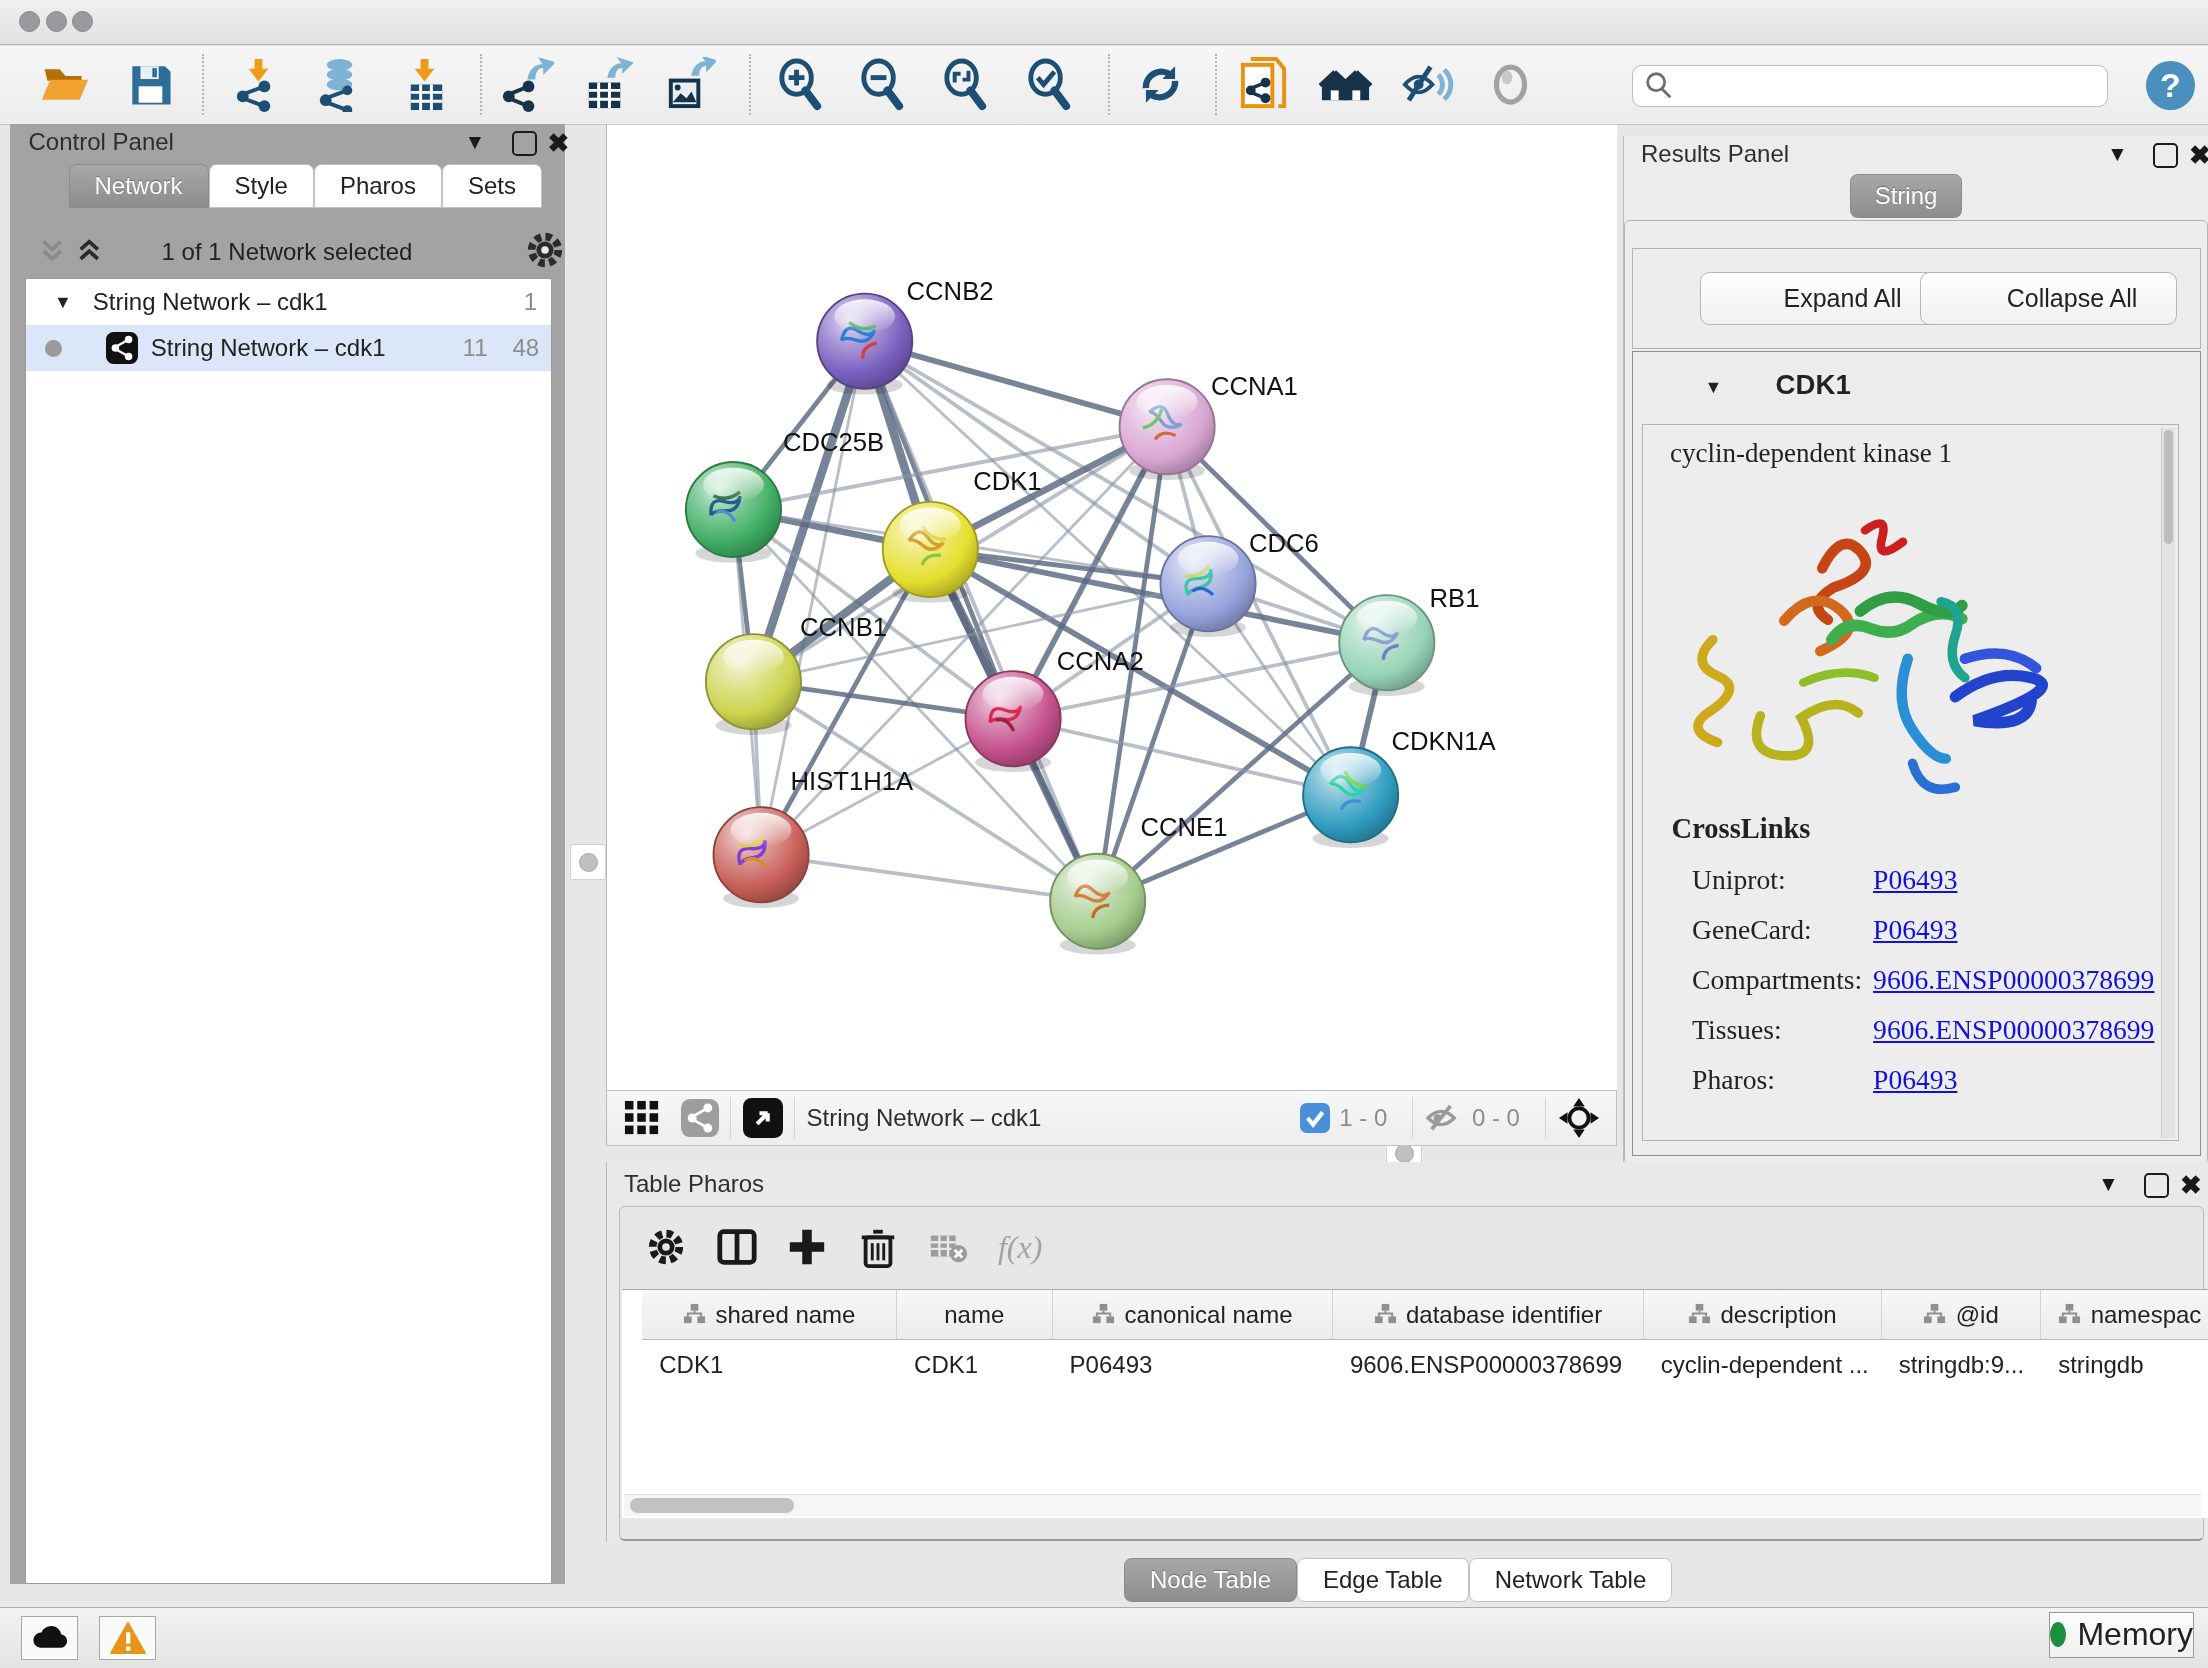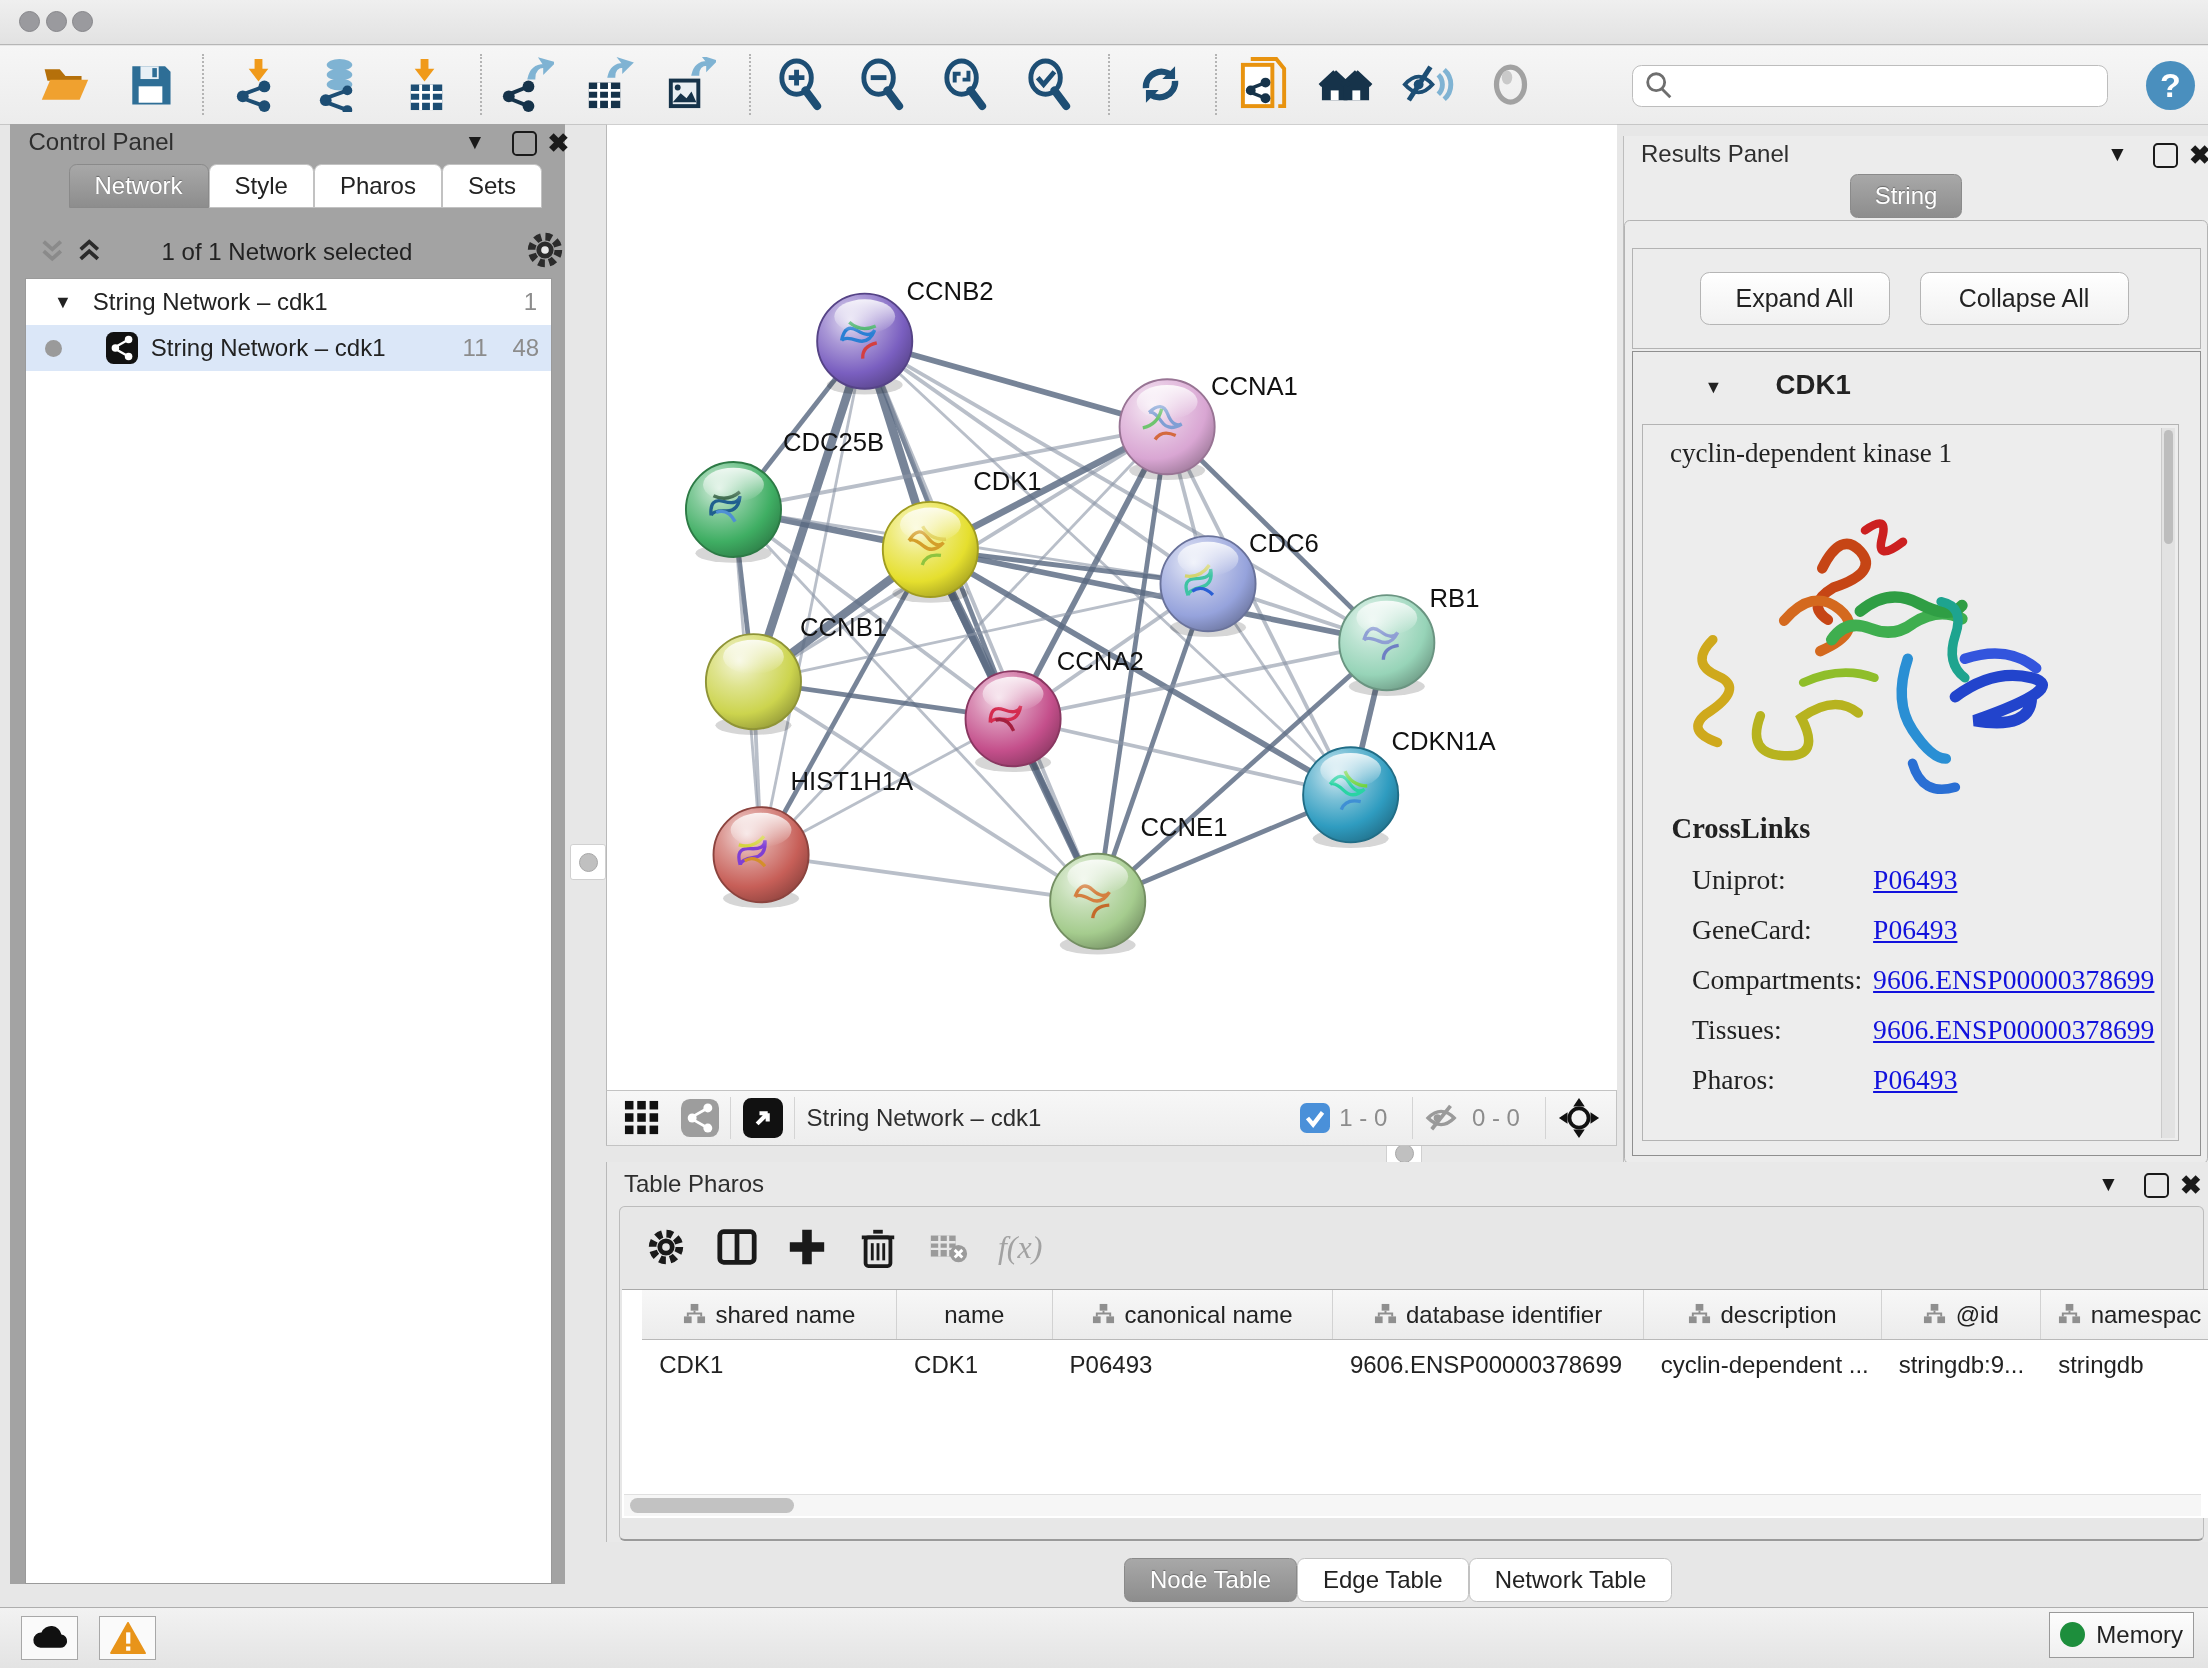--- a/index.html
+++ b/index.html
@@ -31,40 +31,40 @@
   .handle{width:34px;height:34px;background:#fff;border:1px solid #d0d0d0;display:flex;align-items:center;justify-content:center;border-radius:2.9px;}
   .handle i{width:17px;height:17px;border-radius:50%;background:#c0c0c0;border:1px solid #a8a8a8;}
   
   .netview{left:606px;top:124px;width:1011px;height:966px;background:#fff;border-left:1.9px solid #b9b9b9;border-top:1.9px solid #cfcfcf;box-sizing:border-box;}
   .netbar{left:606px;top:1090px;width:1011px;height:56px;background:linear-gradient(#f7f7f7,#ededed);border:1px solid #c3c3c3;border-left:1.9px solid #b9b9b9;box-sizing:border-box;display:flex;align-items:center;}
   .nbsep{width:0;height:42px;border-left:1.9px solid #d4d4d4;margin:0 11.4px;}
   .gray{color:#8c8c8c;}
   
   .rpanel{left:1623px;top:124px;width:586px;height:1039px;background:#ececec;border-left:1.9px solid #bdbdbd;box-sizing:border-box;margin-top:12px;}
   .rbox{border:1.9px solid #b3b3b3;background:#ececec;}
-  .rbtn{height:51px;background:linear-gradient(#ffffff,#f1f1f1);border:1.9px solid #b5b5b5;border-radius:9.5px;display:flex;align-items:center;justify-content:center;font-size:25px;}
+  .rbtn{height:51px;background:linear-gradient(#ffffff,#f1f1f1);border:1.9px solid #b5b5b5;border-radius:9.5px;display:flex;align-items:center;justify-content:center;font-size:25px;padding-left:48px;}
   .serif{font-family:"Liberation Serif",serif;}
   .xrow{font-size:27.6px;height:50px;display:flex;align-items:center;}
   .xlabel{display:inline-block;width:181px;}
   .xlink{color:#1111dd;text-decoration:underline;}
   
   .tpanel{left:606px;top:1162px;width:1603px;height:380px;background:#e9e9e9;border-left:1.9px solid #b9b9b9;box-sizing:border-box;}
   .tbox{left:12.4px;top:44px;width:1585px;height:335px;background:#e7e7e7;border:1.9px solid #bcbcbc;border-bottom:2.9px solid #9a9a9a;border-radius:5.7px;box-sizing:border-box;}
   .ttool{height:80px;display:flex;align-items:center;gap:28.5px;padding-left:25px;}
   .ttable{position:absolute;left:1.9px;top:82px;width:1577px;height:228px;background:#fff;border-top:1.9px solid #a9a9a9;overflow:hidden;padding-left:20px;}
   .hdr{display:flex;height:49px;background:linear-gradient(#f7f7f7,#ececec);border-bottom:1.9px solid #b9b9b9;}
   .hcell{display:flex;align-items:center;justify-content:center;gap:9.5px;font-size:24px;border-right:1.9px solid #d2d2d2;box-sizing:border-box;overflow:hidden;white-space:nowrap;}
   .drow{display:flex;height:49px;}
   .dcell{display:flex;align-items:center;padding-left:17px;font-size:24px;box-sizing:border-box;overflow:hidden;white-space:nowrap;}
   .hscroll{position:absolute;left:1.9px;bottom:1.9px;width:1577px;height:21px;background:#f6f6f6;border-top:1px solid #e0e0e0;}
   .hthumb{position:absolute;left:5.7px;top:2.9px;width:164px;height:15px;background:#c2c2c2;border-radius:7.6px;}
   
   .statusbar{left:0;top:1607px;width:2208px;height:61px;background:linear-gradient(#f2f2f2,#e3e3e3);border-top:1.9px solid #aeaeae;}
   .sbbtn{top:7.6px;width:55px;height:42px;background:#fafafa;border:1.9px solid #a8a8a8;display:flex;align-items:center;justify-content:center;}
-  .membtn{left:2049px;top:3.8px;width:143px;height:44px;background:linear-gradient(#fdfdfd,#f0f0f0);border:1.9px solid #9a9a9a;display:flex;align-items:center;justify-content:center;gap:11.4px;font-size:24px;}
+  .membtn{left:2049px;top:3.8px;width:143px;height:44px;background:linear-gradient(#fdfdfd,#f0f0f0);border:1.9px solid #9a9a9a;display:flex;align-items:center;justify-content:center;gap:11.4px;font-size:32px;}
   .memdot{width:25px;height:25px;border-radius:50%;background:#1d8e3c;}
 </style>
 </head>
 <body>
 
 <div class="abs titlebar">
   <div class="abs tl" style="left:19px"></div>
   <div class="abs tl" style="left:46px"></div>
   <div class="abs tl" style="left:72px"></div>
 </div>

